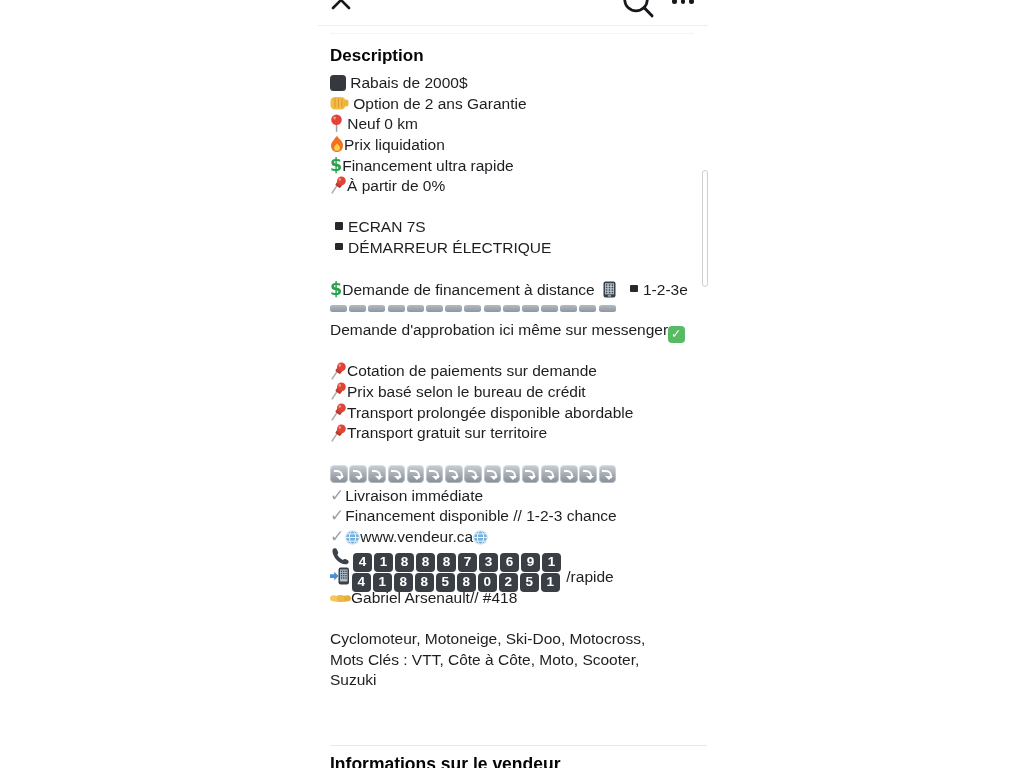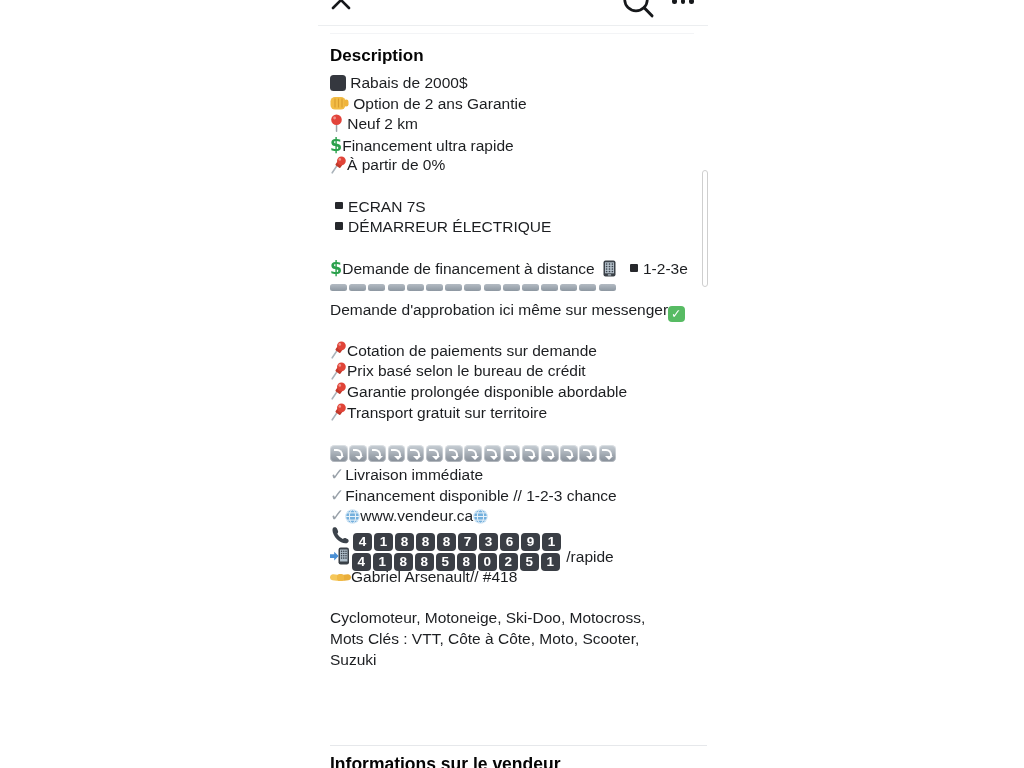--- a/index.html
+++ b/index.html
@@ -79,21 +79,25 @@
       <div class="line"><span class="ic ic-black-square"></span><span> Rabais de 2000$</span></div>
       <div class="line"><span class="ic ic-fist"><svg width="19" height="16" viewBox="0 0 19 16">
             <rect x="0.5" y="2" width="15" height="12.5" rx="4.5" fill="#f2bc45"></rect>
             <path d="M5 3.5v9M8.5 3.5v9M12 3.5v9" stroke="#d99c2e" stroke-width="1.1" fill="none"></path>
             <rect x="14" y="4.5" width="4.5" height="7" rx="2.2" fill="#efb43c"></rect>
           </svg></span><span> Option de 2 ans Garantie</span></div>
       <div class="line"><span class="ic ic-round-pushpin"><svg width="13" height="19" viewBox="0 0 13 19">
             <rect x="5.8" y="9" width="1.5" height="9" rx="0.7" fill="#9aa1a8"></rect>
             <circle cx="6.5" cy="5.8" r="5.3" fill="#e2443b"></circle>
             <circle cx="4.6" cy="4" r="1.4" fill="#f0938c"></circle>
-          </svg></span><span> Neuf 2 km</span></div>
+          </svg></span><span> Neuf 0 km</span></div>
+      <div class="line"><span class="ic ic-fire"><svg width="14" height="18" viewBox="0 0 14 18">
+            <path d="M7 .5C8 3.5 13 5.8 13 10.4 13 14 10.4 17 7 17S1 14 1 10.4C1 7.6 3.2 5.9 4.4 3.9 5.1 2.8 6.6 1.8 7 .5Z" fill="#f3701e"></path>
+            <path d="M7 8.2c.9 1.6 3 2.4 3 4.7A3 3 0 0 1 7 15.8 3 3 0 0 1 4 12.9C4 10.8 6.1 9.9 7 8.2Z" fill="#fbd04b"></path>
+          </svg></span><span>Prix liquidation</span></div>
       <div class="line"><span class="ic ic-dollar">$</span><span>Financement ultra rapide</span></div>
       <div class="line"><span class="ic ic-pushpin"><svg width="17" height="18" viewBox="0 0 17 18">
             <path d="M7.2 9.4 2.2 16.8" stroke="#aab3bb" stroke-width="1.6" stroke-linecap="round"></path>
             <rect x="6" y="6" width="6" height="5" rx="1" fill="#c0392b" transform="rotate(35 9 8.5)"></rect>
             <circle cx="11.4" cy="4.8" r="4.4" fill="#e04438"></circle>
             <circle cx="9.8" cy="3.4" r="1.3" fill="#f1958e"></circle>
           </svg></span><span>À partir de 0%</span></div>
       <div class="line"></div>
       <div class="line"><span> </span><span class="ic ic-small-square"></span><span> ECRAN 7S</span></div>
       <div class="line"><span> </span><span class="ic ic-small-square"></span><span> DÉMARREUR ÉLECTRIQUE</span></div>
@@ -130,21 +134,21 @@
             <path d="M7.2 9.4 2.2 16.8" stroke="#aab3bb" stroke-width="1.6" stroke-linecap="round"></path>
             <rect x="6" y="6" width="6" height="5" rx="1" fill="#c0392b" transform="rotate(35 9 8.5)"></rect>
             <circle cx="11.4" cy="4.8" r="4.4" fill="#e04438"></circle>
             <circle cx="9.8" cy="3.4" r="1.3" fill="#f1958e"></circle>
           </svg></span><span>Prix basé selon le bureau de crédit</span></div>
       <div class="line"><span class="ic ic-pushpin"><svg width="17" height="18" viewBox="0 0 17 18">
             <path d="M7.2 9.4 2.2 16.8" stroke="#aab3bb" stroke-width="1.6" stroke-linecap="round"></path>
             <rect x="6" y="6" width="6" height="5" rx="1" fill="#c0392b" transform="rotate(35 9 8.5)"></rect>
             <circle cx="11.4" cy="4.8" r="4.4" fill="#e04438"></circle>
             <circle cx="9.8" cy="3.4" r="1.3" fill="#f1958e"></circle>
-          </svg></span><span>Garantie prolongée disponible abordable</span></div>
+          </svg></span><span>Transport prolongée disponible abordable</span></div>
       <div class="line"><span class="ic ic-pushpin"><svg width="17" height="18" viewBox="0 0 17 18">
             <path d="M7.2 9.4 2.2 16.8" stroke="#aab3bb" stroke-width="1.6" stroke-linecap="round"></path>
             <rect x="6" y="6" width="6" height="5" rx="1" fill="#c0392b" transform="rotate(35 9 8.5)"></rect>
             <circle cx="11.4" cy="4.8" r="4.4" fill="#e04438"></circle>
             <circle cx="9.8" cy="3.4" r="1.3" fill="#f1958e"></circle>
           </svg></span><span>Transport gratuit sur territoire</span></div>
       <div class="line"></div>
       <div class="line"><span class="ic ic-arrow-down"></span><span class="ic ic-arrow-down"></span><span class="ic ic-arrow-down"></span><span class="ic ic-arrow-down"></span><span class="ic ic-arrow-down"></span><span class="ic ic-arrow-down"></span><span class="ic ic-arrow-down"></span><span class="ic ic-arrow-down"></span><span class="ic ic-arrow-down"></span><span class="ic ic-arrow-down"></span><span class="ic ic-arrow-down"></span><span class="ic ic-arrow-down"></span><span class="ic ic-arrow-down"></span><span class="ic ic-arrow-down"></span><span class="ic ic-arrow-down"></span></div>
       <div class="line"><span class="ic ic-check-gray">✓</span><span>Livraison immédiate</span></div>
       <div class="line"><span class="ic ic-check-gray">✓</span><span>Financement disponible // 1-2-3 chance</span></div>

